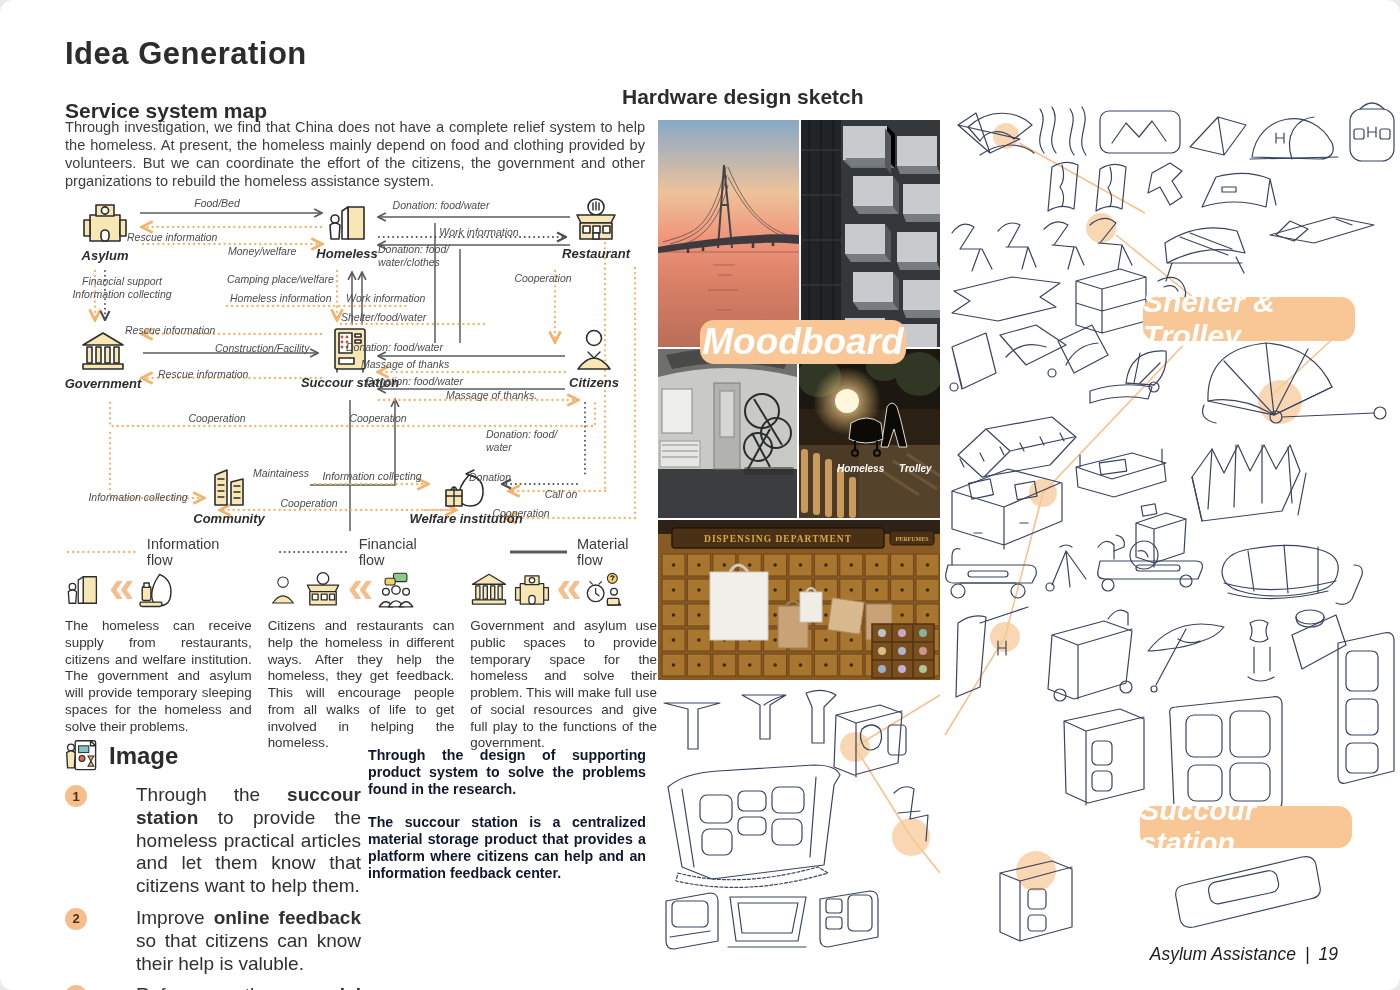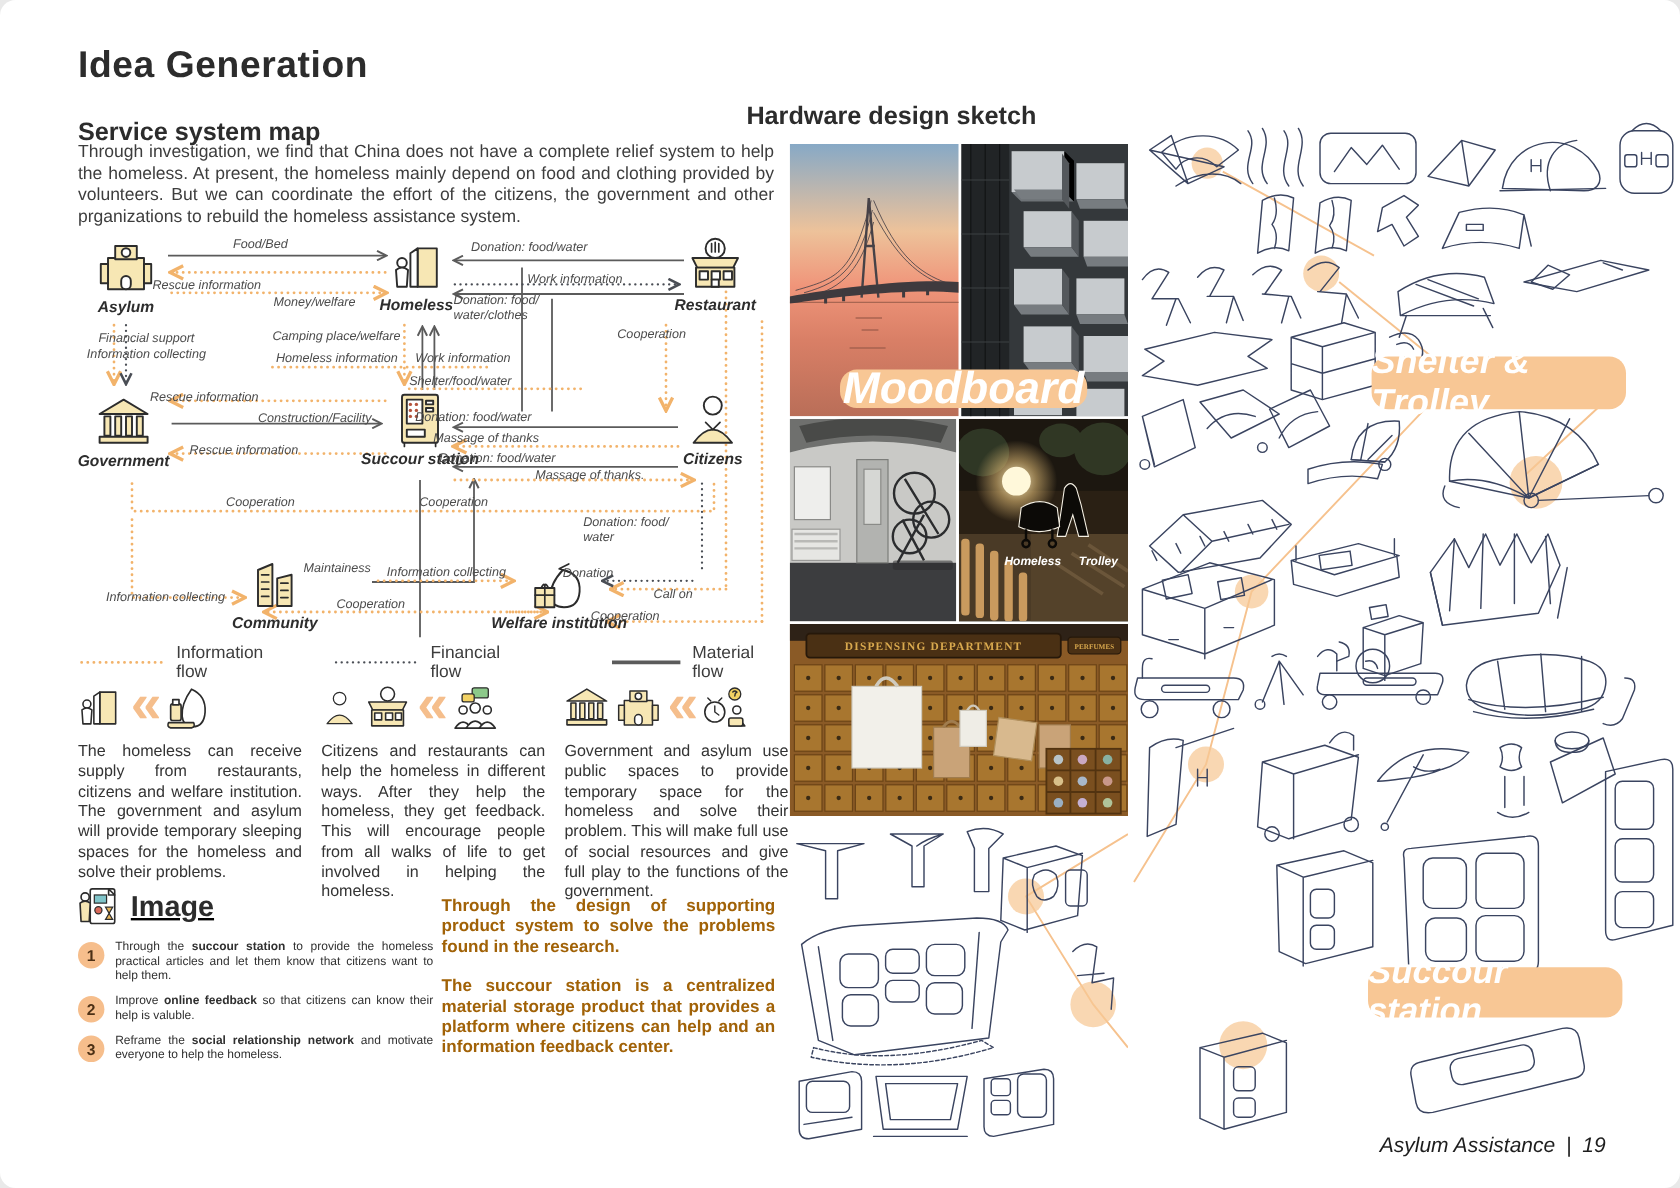--- a/index.html
+++ b/index.html
@@ -22,28 +22,28 @@
   .legend{left:65px;top:536px;width:585px;display:flex;align-items:center;gap:10px;}
   .legend .lg-label{font-size:14.5px;color:#3d3d3d;}
   .legend svg{display:block;}
   
   .benefits{left:65px;top:562px;width:592px;display:flex;gap:16px;}
   .benefit{width:187px;}
   .benefit-icons{height:56px;display:flex;align-items:center;gap:6px;}
   .chev{color:#F5BE8C;font-size:46px;font-weight:700;line-height:40px;margin-top:-8px;letter-spacing:-4px;}
   .benefit p{font-size:13.4px;line-height:1.25;color:#343434;text-align:justify;}
   
-  .section-head{display:flex;align-items:center;gap:10px;text-decoration:underline;}
+  .section-head{display:flex;align-items:center;gap:10px;}
   .section-head .t{font-size:24px;font-weight:700;color:#2c2c2c;}
   .image-sec{left:65px;top:737px;width:296px;}
   .summary-sec{left:368px;top:737px;width:278px;}
   .num-item{display:flex;gap:9px;margin-top:9px;}
   .num-badge{flex:0 0 22px;width:22px;height:22px;border-radius:50%;background:#F6BE8C;color:#4c3015;font-size:13px;font-weight:700;display:flex;align-items:center;justify-content:center;margin-top:1px;}
-  .num-item p{font-size:10px;line-height:1.2;color:#303030;text-align:justify;}
-  .summary-sec p{font-size:14.2px;line-height:1.2;color:#a16207;font-weight:700;text-align:justify;margin-top:10px;}
+  .num-item p{font-size:19px;line-height:1.2;color:#303030;text-align:justify;margin-left:40px;}
+  .summary-sec p{font-size:14.2px;line-height:1.2;color:#0f172a;font-weight:700;text-align:justify;margin-top:10px;}
   .summary-sec p.second{margin-top:16px;}
   
   .hw-title{left:622px;top:85px;}
   .moodboard{left:658px;top:120px;width:282px;height:560px;background:#fff;}
   .ph{position:absolute;overflow:hidden;}
   .pill{position:absolute;background:#F8C795;border-radius:14px;color:#fff;font-style:italic;font-weight:700;display:flex;align-items:center;justify-content:center;z-index:5;}
   .photo-cap{position:absolute;color:#fff;font-style:italic;font-weight:700;font-size:10px;}
   .sk{stroke:#3a4460;stroke-width:1.2;fill:none;stroke-linejoin:round;stroke-linecap:round;}
   .hl{fill:#F7C894;opacity:.72;}
   .conn{stroke:#F6C28E;stroke-width:1.6;fill:none;}
@@ -639,21 +639,21 @@
           <circle cx="10" cy="27" r="4" fill="#d9c08a"></circle>
             <circle cx="30" cy="27" r="4" fill="#a8b8ca"></circle>
             <circle cx="51" cy="27" r="4" fill="#c9988a"></circle>
           <circle cx="10" cy="45" r="4" fill="#9ab0c4"></circle>
             <circle cx="30" cy="45" r="4" fill="#c4b0d4"></circle>
             <circle cx="51" cy="45" r="4" fill="#b0c49a"></circle>
         </g>
       </svg>
     </div>
 
-    <div class="pill" style="left:42px;top:188px;width:206px;height:32px;font-size:37px;">Moodboard</div>
+    <div class="pill" style="left:42px;top:200px;width:206px;height:44px;font-size:37px;">Moodboard</div>
   </div>
 
   <svg class="abs" style="left:940px;top:95px;" width="460" height="860" viewBox="0 0 460 860">
 
     <g>
       <path class="conn" d="M79,48 L205,118"></path>
       <path class="conn" d="M176,140 L260,208"></path>
       <path class="conn" d="M250,243 L103,398 L65,542 L5,640"></path>
       <path class="conn" d="M332,300 L413,225"></path>
     </g>

